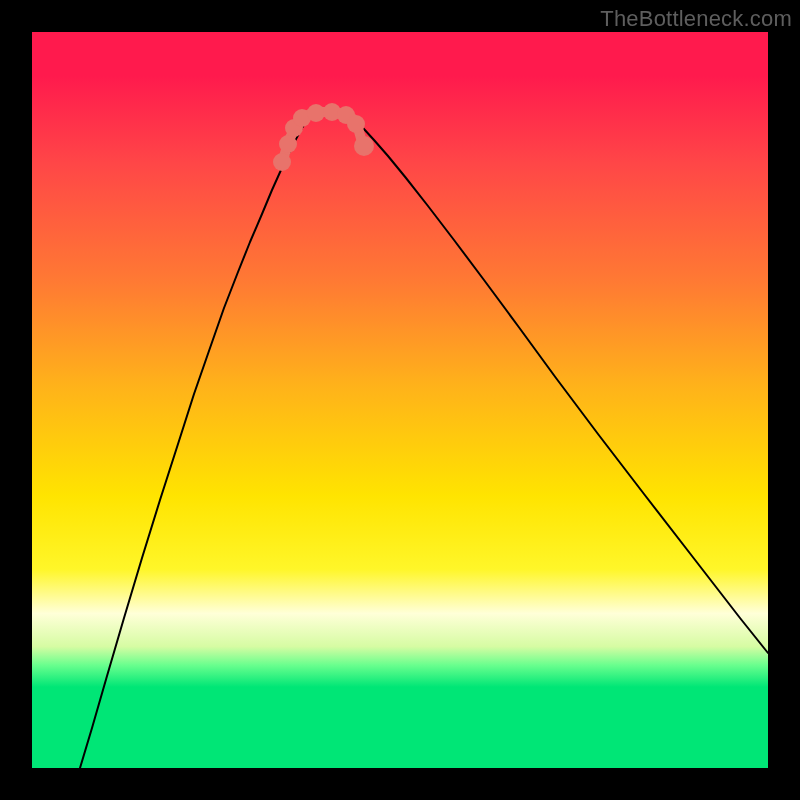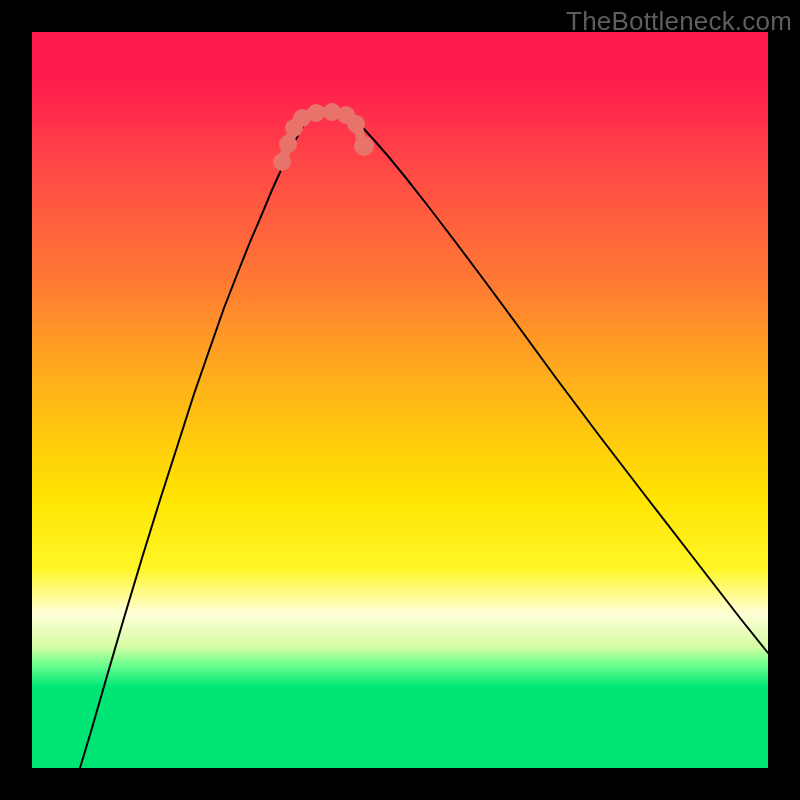--- a/index.html
+++ b/index.html
@@ -47,21 +47,21 @@
     top: 0;
     width: 736px;
     height: 736px;
     overflow: visible;
   }
   .watermark {
     position: absolute;
     top: 6px;
     right: 8px;
     color: #5e5e5e;
-    font-size: 26px;
+    font-size: 22px;
     font-weight: 500;
     letter-spacing: 0.2px;
   }
 </style>
 </head>
 <body>
 
 <div class="frame">
   <div class="plot">
     <svg viewBox="0 0 736 736">

